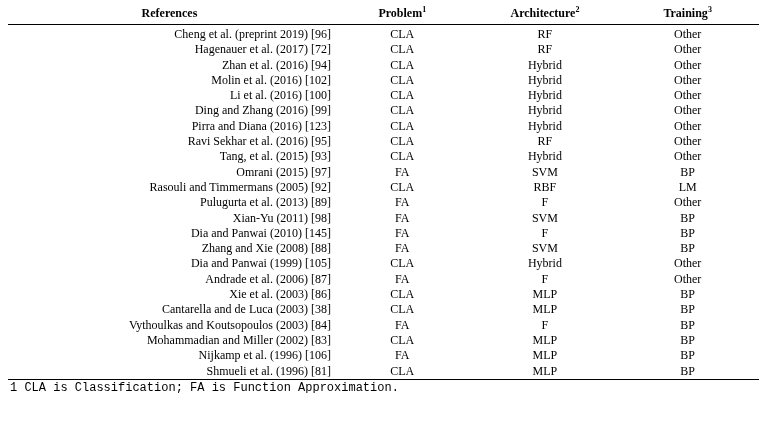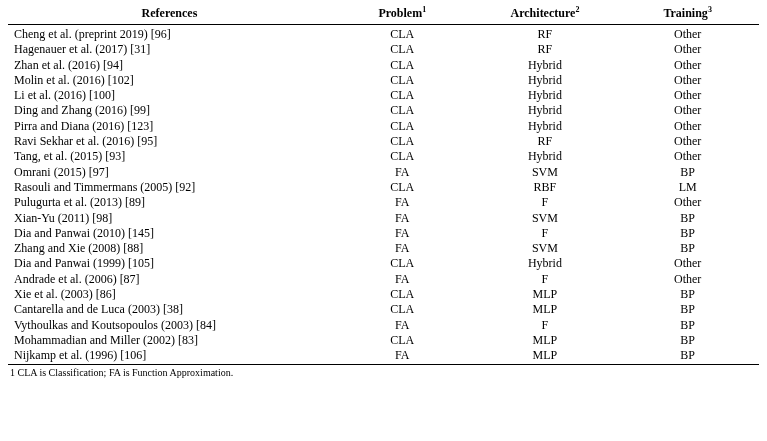--- a/index.html
+++ b/index.html
@@ -54,41 +54,42 @@
     vertical-align: super;
     font-weight: bold;
   }
   tbody td {
     padding: 0px 0 0px 0;
     font-size: 12px;
     line-height: 15.3px;
     vertical-align: top;
   }
   tbody td.ref-cell {
-    text-align: left;
+    text-align: right;
     padding-left: 6px;
     white-space: nowrap;
   }
   tbody td.center-cell {
     text-align: center;
   }
   .bottomrule td {
     border-top: 1px solid #000;
     height: 2px;
     padding: 0;
     line-height: 2px;
     font-size: 0;
   }
   .footnote {
-    font-size: 10px;
+    font-size: 12px;
     line-height: 10px;
     padding: 1px 0 0 2px;
     color: #000;
     white-space: nowrap;
     overflow: hidden;
+    font-family: Liberation Mono, monospace;
   }
   .clip-top {
     height: 4px;
     overflow: hidden;
     font-size: 8px;
     line-height: 8px;
     color: #000;
     padding-left: 2px;
   }
 </style>
@@ -118,21 +119,21 @@
       </tr>
     </thead>
     <tbody id="table-body">
         <tr>
           <td class="ref-cell">Cheng et al. (preprint 2019) [96]</td>
           <td class="center-cell">CLA</td>
           <td class="center-cell">RF</td>
           <td class="center-cell">Other</td>
         </tr>
         <tr>
-          <td class="ref-cell">Hagenauer et al. (2017) [31]</td>
+          <td class="ref-cell">Hagenauer et al. (2017) [72]</td>
           <td class="center-cell">CLA</td>
           <td class="center-cell">RF</td>
           <td class="center-cell">Other</td>
         </tr>
         <tr>
           <td class="ref-cell">Zhan et al. (2016) [94]</td>
           <td class="center-cell">CLA</td>
           <td class="center-cell">Hybrid</td>
           <td class="center-cell">Other</td>
         </tr>
@@ -240,20 +241,26 @@
         </tr>
         <tr>
           <td class="ref-cell">Mohammadian and Miller (2002) [83]</td>
           <td class="center-cell">CLA</td>
           <td class="center-cell">MLP</td>
           <td class="center-cell">BP</td>
         </tr>
         <tr>
           <td class="ref-cell">Nijkamp et al. (1996) [106]</td>
           <td class="center-cell">FA</td>
+          <td class="center-cell">MLP</td>
+          <td class="center-cell">BP</td>
+        </tr>
+        <tr>
+          <td class="ref-cell">Shmueli et al. (1996) [81]</td>
+          <td class="center-cell">CLA</td>
           <td class="center-cell">MLP</td>
           <td class="center-cell">BP</td>
         </tr>
       </tbody>
     <tbody>
       <tr class="bottomrule">
         <td colspan="4"></td>
       </tr>
     </tbody>
   </table>

